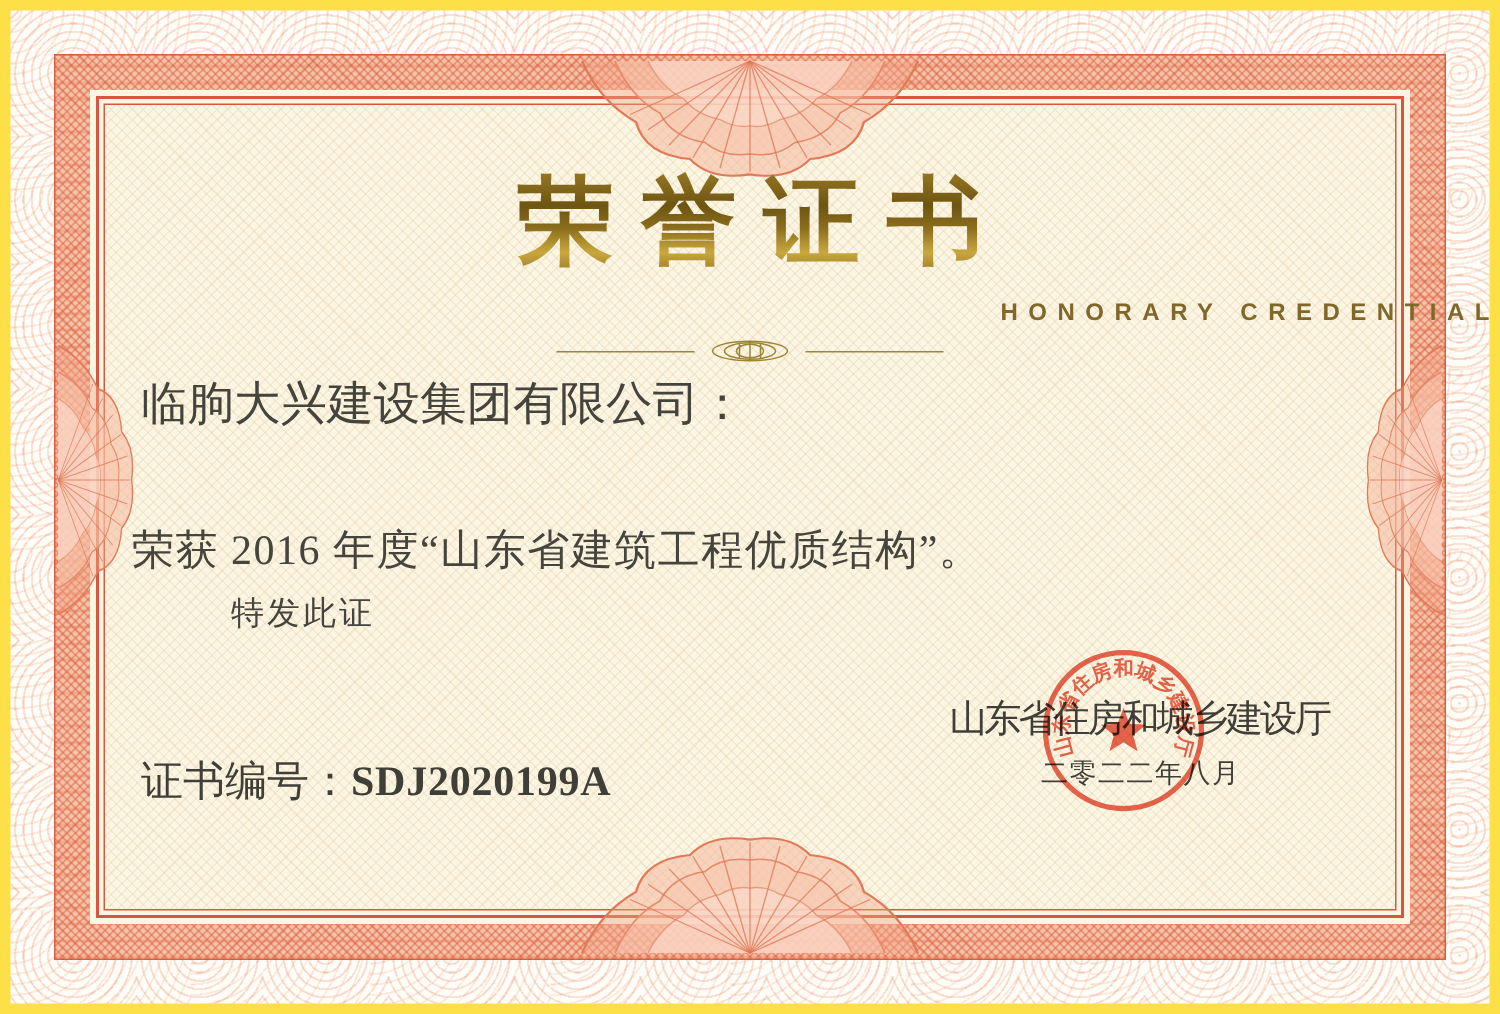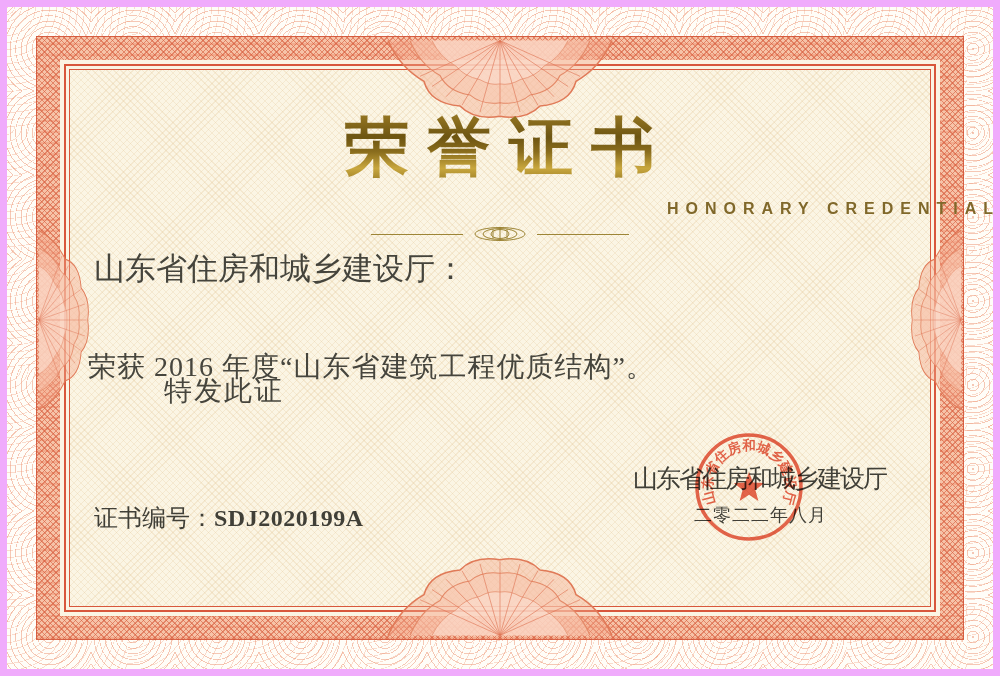--- a/index.html
+++ b/index.html
@@ -1,17 +1,17 @@
 <!DOCTYPE html>
 <html><head>
 <meta charset="utf-8">
 <style>
   html,body{margin:0;padding:0;background:#ffffff;}
   .stage{
-    position:relative;width:1000px;height:676px;background:#f0abfc;overflow:hidden;
+    position:relative;width:1000px;height:676px;background:#fde047;overflow:hidden;
     font-family:"Liberation Serif", serif;
   }
   
   .band-wave{
     position:absolute;inset:7px;background-color:#fffdf8;
     background-image:
       repeating-radial-gradient(circle at 50% 50%, rgba(236,146,112,.50) 0 0.8px, rgba(0,0,0,0) 0.8px 5.5px),
       repeating-radial-gradient(circle at 0% 0%, rgba(242,170,140,.40) 0 0.8px, rgba(0,0,0,0) 0.8px 7px);
     background-size:84px 84px, 120px 120px;
   }
@@ -52,24 +52,24 @@
   .subtitle{
     top:200px;left:0;width:100%;text-align:right;
     font-family:"Liberation Sans", sans-serif;font-weight:bold;
     font-size:16px;letter-spacing:7px;color:#80682a;padding-left:7px;box-sizing:border-box;
   }
   .divider{top:226px;left:0;width:100%;display:flex;align-items:center;justify-content:center;gap:10px;}
   .divider .rule{width:92px;height:0;border-top:1.6px solid #9d8536;}
   .recipient{top:248px;left:94px;font-size:31px;color:#45443c;}
   .bodyline1{top:301px;left:136px;font-size:27px;color:#46453d;letter-spacing:1px;}
   .bodyline2{top:348px;left:88px;font-size:28px;color:#46453d;letter-spacing:1px;}
-  .bodyline3{top:372px;left:154px;font-size:28px;color:#46453d;letter-spacing:2px;padding-left:10px;}
+  .bodyline3{top:394px;left:154px;font-size:22px;color:#46453d;letter-spacing:2px;}
   .issuer{top:462px;left:633px;font-size:25px;color:#403f37;letter-spacing:-2px;}
   .issue-date{top:503px;left:694px;font-size:18px;color:#403f37;letter-spacing:1px;}
-  .certno{top:502px;left:94px;font-size:24px;color:#403f37;}
+  .certno{top:502px;left:94px;font-size:28px;color:#403f37;}
   .certno .num{font-weight:bold;letter-spacing:.5px;}
   
   .seal{position:absolute;left:691px;top:428px;width:116px;height:120px;opacity:.88;mix-blend-mode:multiply;}
 </style>
 </head>
 <body>
 
 <div class="stage">
 
   <div class="band-wave"></div>
@@ -123,21 +123,21 @@
         <ellipse cx="27" cy="8" rx="17" ry="5.5"></ellipse>
         <ellipse cx="27" cy="8" rx="9" ry="4.5"></ellipse>
         <line x1="27" y1="1.5" x2="27" y2="14.5"></line>
         <line x1="20" y1="2.8" x2="20" y2="13.2"></line>
         <line x1="34" y1="2.8" x2="34" y2="13.2"></line>
       </g>
     </svg>
     <span class="rule"></span>
   </div>
 
-  <div class="abs recipient">山东省住房和城乡建设厅：</div>
+  <div class="abs recipient">临朐大兴建设集团有限公司：</div>
   <div class="abs bodyline2">荣获 2016 年度“山东省建筑工程优质结构”。</div>
   <div class="abs bodyline3">特发此证</div>
 
   <div class="abs issuer">山东省住房和城乡建设厅</div>
   <div class="abs issue-date">二零二二年八月</div>
 
   <div class="abs certno">
     <span>证书编号：</span><span class="num">SDJ2020199A</span>
   </div>
 

